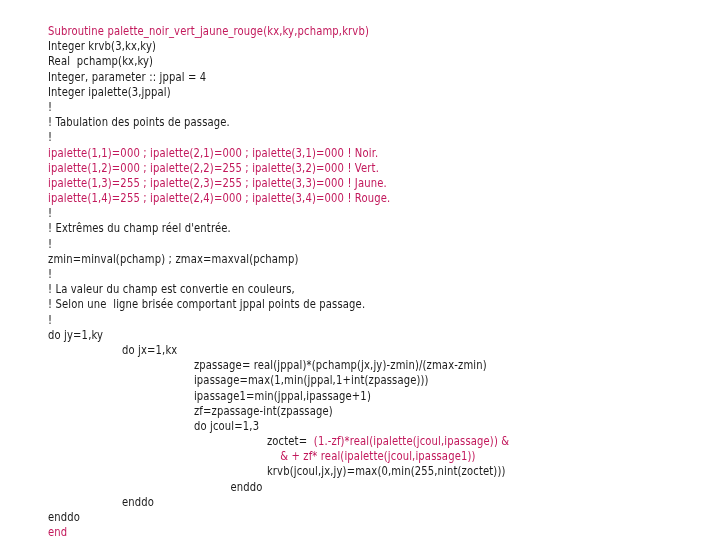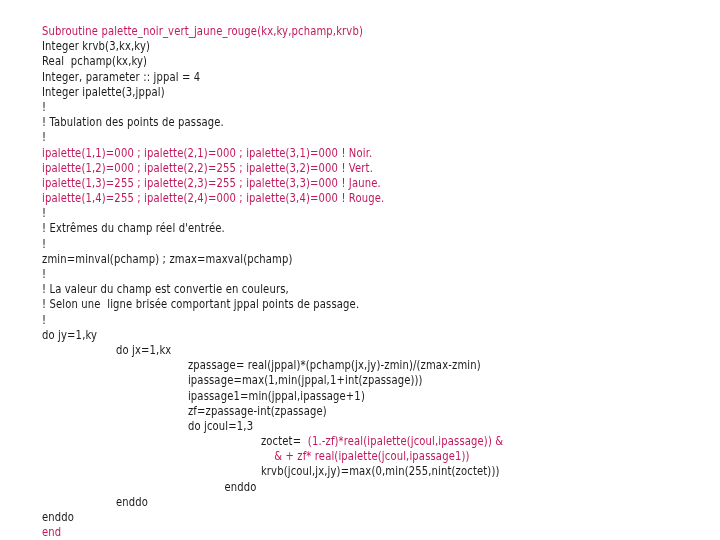--- a/index.html
+++ b/index.html
@@ -15,21 +15,21 @@
     font-family: "DejaVu Sans Condensed", "Liberation Sans Narrow", "Liberation Sans", sans-serif;
   }
   #slide {
     position: relative;
     width: 720px;
     height: 540px;
     background: #ffffff;
   }
   #code {
     position: absolute;
-    left: 42px;
+    left: 48px;
     top: 24px;
     width: 660px;
   }
   .line {
     height: 15.2px;
     line-height: 15.2px;
     font-size: 11.6px;
     letter-spacing: 0.15px;
     white-space: pre;
     color: #1a1a1a;

